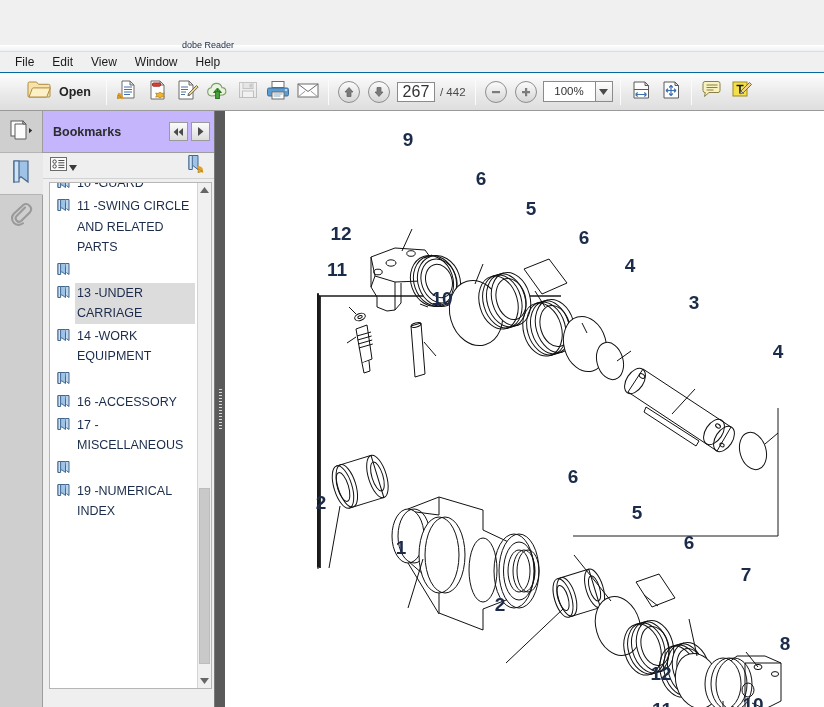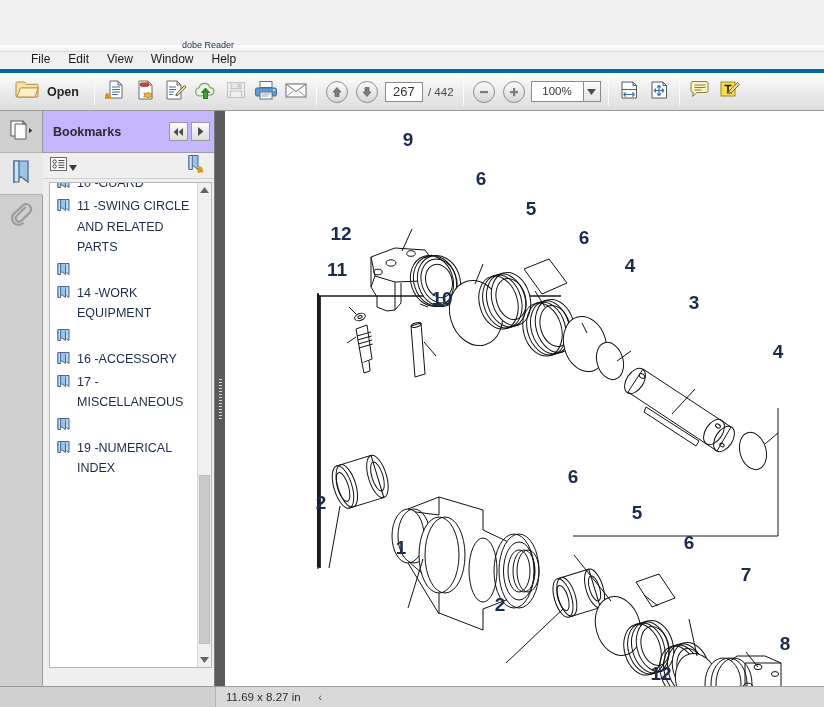--- a/index.html
+++ b/index.html
@@ -32,39 +32,39 @@
     font-size: 9px; color: #20304a;
     font-family: "Liberation Sans", sans-serif;
     white-space: nowrap;
   }
 
   
   .menubar {
     height: 21px;
     background: #f0f0f0;
     display: flex; align-items: flex-end;
-    padding-left: 22px;
-    flex: 0 0 auto;
-    border-bottom: 4px solid #0369a1;
+    padding-left: 6px;
+    flex: 0 0 auto;
+    border-bottom: 1px solid #0369a1;
   }
   .menu-item {
     font-size: 12px;
     color: #1a1a1a;
     padding: 2px 9px;
     cursor: default;
     line-height: 15px;
   }
 
   
   .toolbar {
     height: 38px;
     background: linear-gradient(#fdfdfd 0%, #eaeaea 55%, #dedede 100%);
     border-bottom: 1px solid #9a9a9a;
     display: flex; align-items: center;
-    padding: 0 8px;
+    padding: 0 20px;
     flex: 0 0 auto;
     position: relative;
   }
   .tb-sep {
     width: 1px; height: 26px;
     background: #c0c0c0;
     border-right: 1px solid #fbfbfb;
     margin: 0 5px;
     flex: 0 0 auto;
   }
@@ -85,21 +85,21 @@
   }
   .open-label {
     font-size: 12.5px; font-weight: bold; color: #232323;
   }
 
   
   .num-field {
     width: 38px; height: 20px;
     border: 1px solid #8b8b8b;
     background: #fff;
-    font-size: 13px; color: #333;
+    font-size: 16px; color: #333;
     text-align: center; line-height: 18px;
     margin: 0 3px;
     cursor: text;
   }
   .page-total {
     font-size: 11.5px; color: #4a4a4a;
     margin: 0 4px 0 2px; white-space: nowrap;
   }
   .zoom-combo {
     display: flex; align-items: stretch;
@@ -606,20 +606,28 @@
                   <path d="M9.5 1.5h3.5v11l-2.6-1.9" fill="#b9d4ec" stroke="#43678f" stroke-width="1"></path>
                 </svg></span>
               <span class="bm-label">11 -SWING CIRCLE AND RELATED PARTS</span>
             </div>
             <div class="bm-item">
               <span class="bm-icon"><svg width="15" height="15" viewBox="0 0 15 15">
                   <path d="M2 1.5h7.5v11L5.8 9.8 2 12.5z" fill="#9fc3e6" stroke="#43678f" stroke-width="1"></path>
                   <path d="M2 1.5h2.6v11L2 12.5z" fill="#cde2f5" stroke="#43678f" stroke-width="1"></path>
                   <path d="M9.5 1.5h3.5v11l-2.6-1.9" fill="#b9d4ec" stroke="#43678f" stroke-width="1"></path>
                 </svg></span>
+            </div>
+            <div class="bm-item selected">
+              <span class="bm-icon"><svg width="15" height="15" viewBox="0 0 15 15">
+                  <path d="M2 1.5h7.5v11L5.8 9.8 2 12.5z" fill="#9fc3e6" stroke="#43678f" stroke-width="1"></path>
+                  <path d="M2 1.5h2.6v11L2 12.5z" fill="#cde2f5" stroke="#43678f" stroke-width="1"></path>
+                  <path d="M9.5 1.5h3.5v11l-2.6-1.9" fill="#b9d4ec" stroke="#43678f" stroke-width="1"></path>
+                </svg></span>
+              <span class="bm-label">13 -UNDER CARRIAGE</span>
             </div>
             <div class="bm-item">
               <span class="bm-icon"><svg width="15" height="15" viewBox="0 0 15 15">
                   <path d="M2 1.5h7.5v11L5.8 9.8 2 12.5z" fill="#9fc3e6" stroke="#43678f" stroke-width="1"></path>
                   <path d="M2 1.5h2.6v11L2 12.5z" fill="#cde2f5" stroke="#43678f" stroke-width="1"></path>
                   <path d="M9.5 1.5h3.5v11l-2.6-1.9" fill="#b9d4ec" stroke="#43678f" stroke-width="1"></path>
                 </svg></span>
               <span class="bm-label">14 -WORK EQUIPMENT</span>
             </div>
             <div class="bm-item">
@@ -1039,20 +1047,14 @@
             <text x="521" y="470" font-size="19" font-weight="bold" font-family="&quot;Liberation Sans&quot;, sans-serif" fill="#1b2c4a" text-anchor="middle">7</text>
             <text x="560" y="539" font-size="19" font-weight="bold" font-family="&quot;Liberation Sans&quot;, sans-serif" fill="#1b2c4a" text-anchor="middle">8</text>
             <text x="436" y="569" font-size="19" font-weight="bold" font-family="&quot;Liberation Sans&quot;, sans-serif" fill="#1b2c4a" text-anchor="middle">12</text>
             <text x="437" y="605" font-size="19" font-weight="bold" font-family="&quot;Liberation Sans&quot;, sans-serif" fill="#1b2c4a" text-anchor="middle">11</text>
             <text x="528" y="600" font-size="19" font-weight="bold" font-family="&quot;Liberation Sans&quot;, sans-serif" fill="#1b2c4a" text-anchor="middle">10</text>
           </g>
       </svg>
     </div>
   </div>
 
-  <div class="statusbar">
-    <div class="sb-left"></div>
-    <span class="sb-dims">11.69 x 8.27 in</span>
-    <span class="sb-collapse">‹</span>
-    <div class="sb-rest"></div>
-  </div>
 
 </div>
 
 </body></html>

